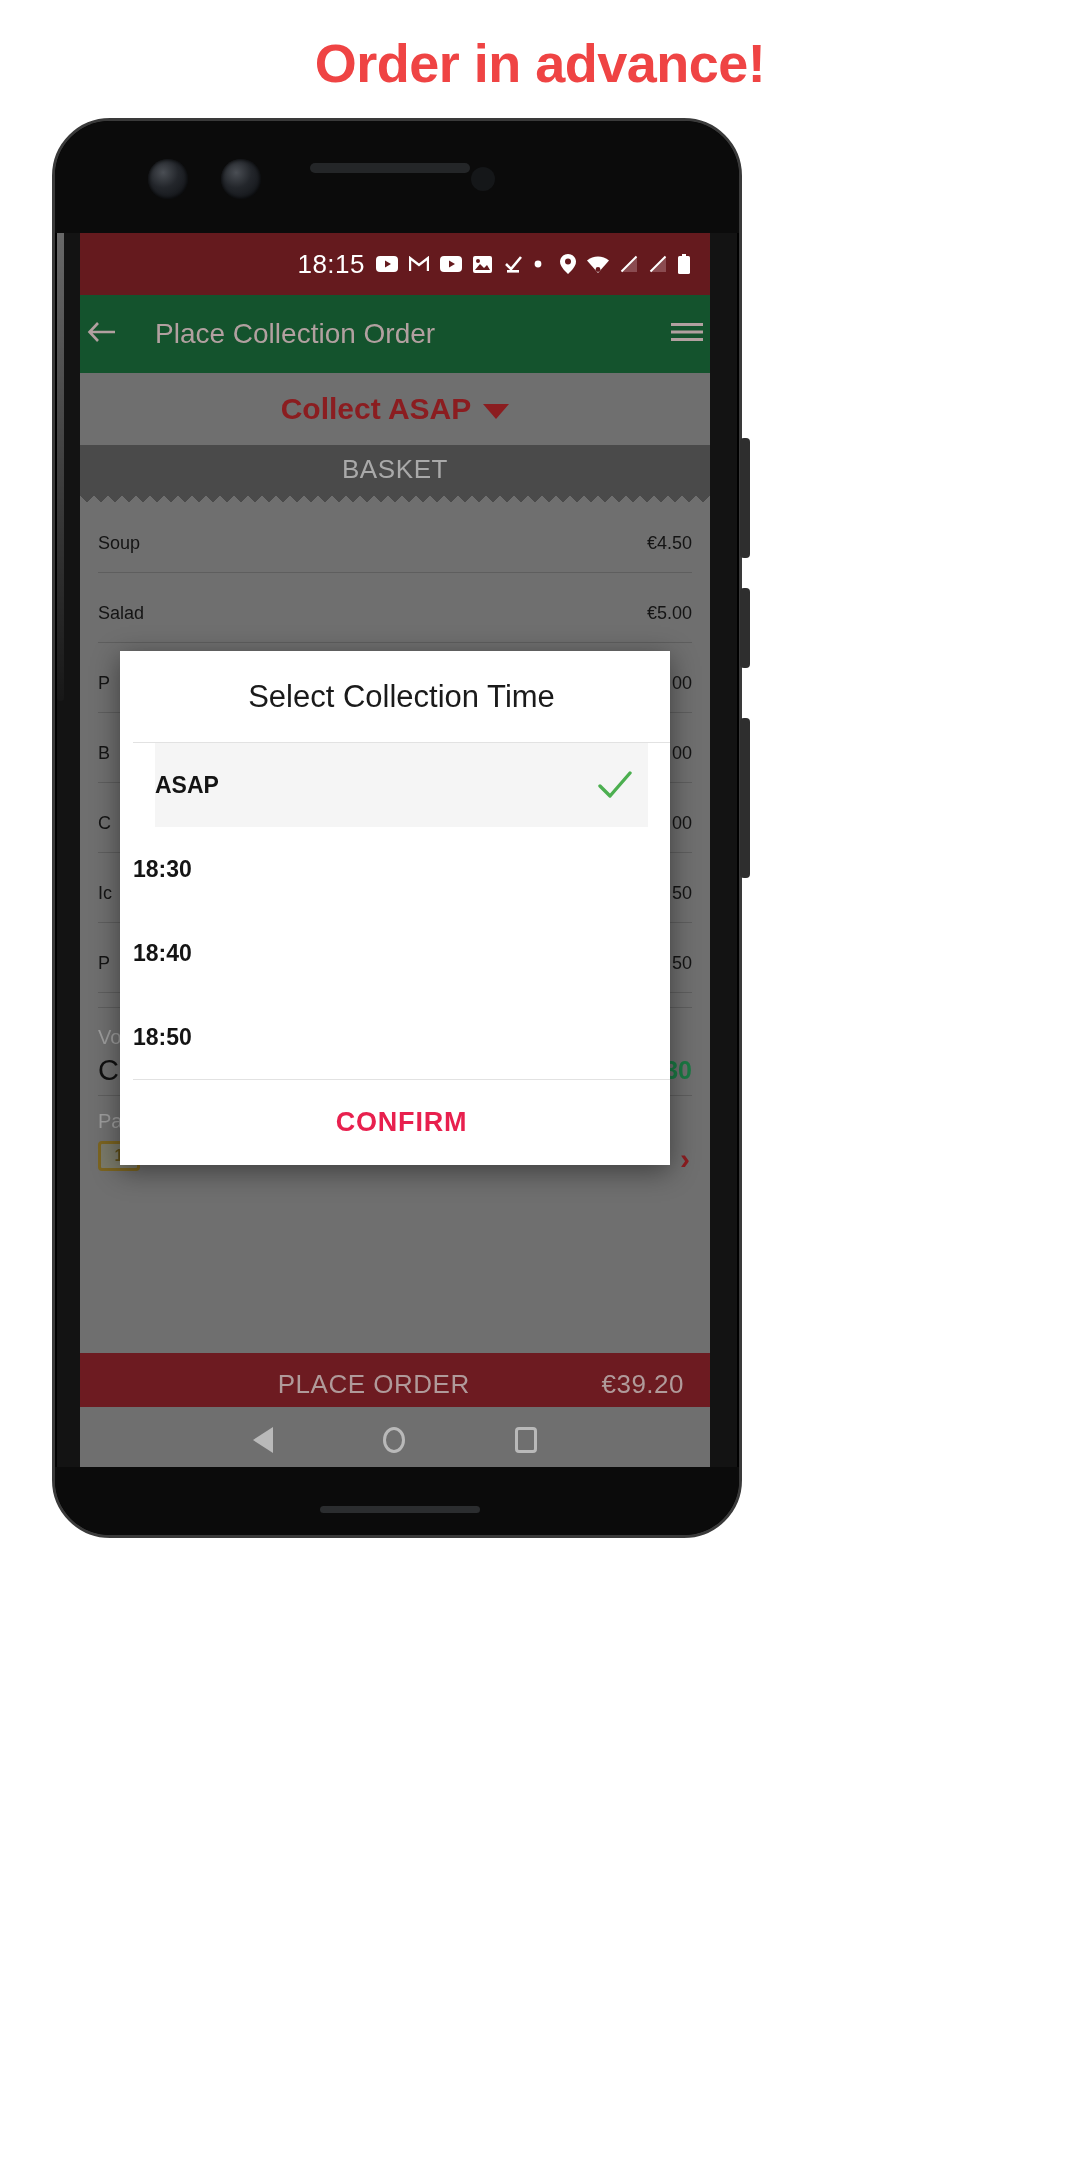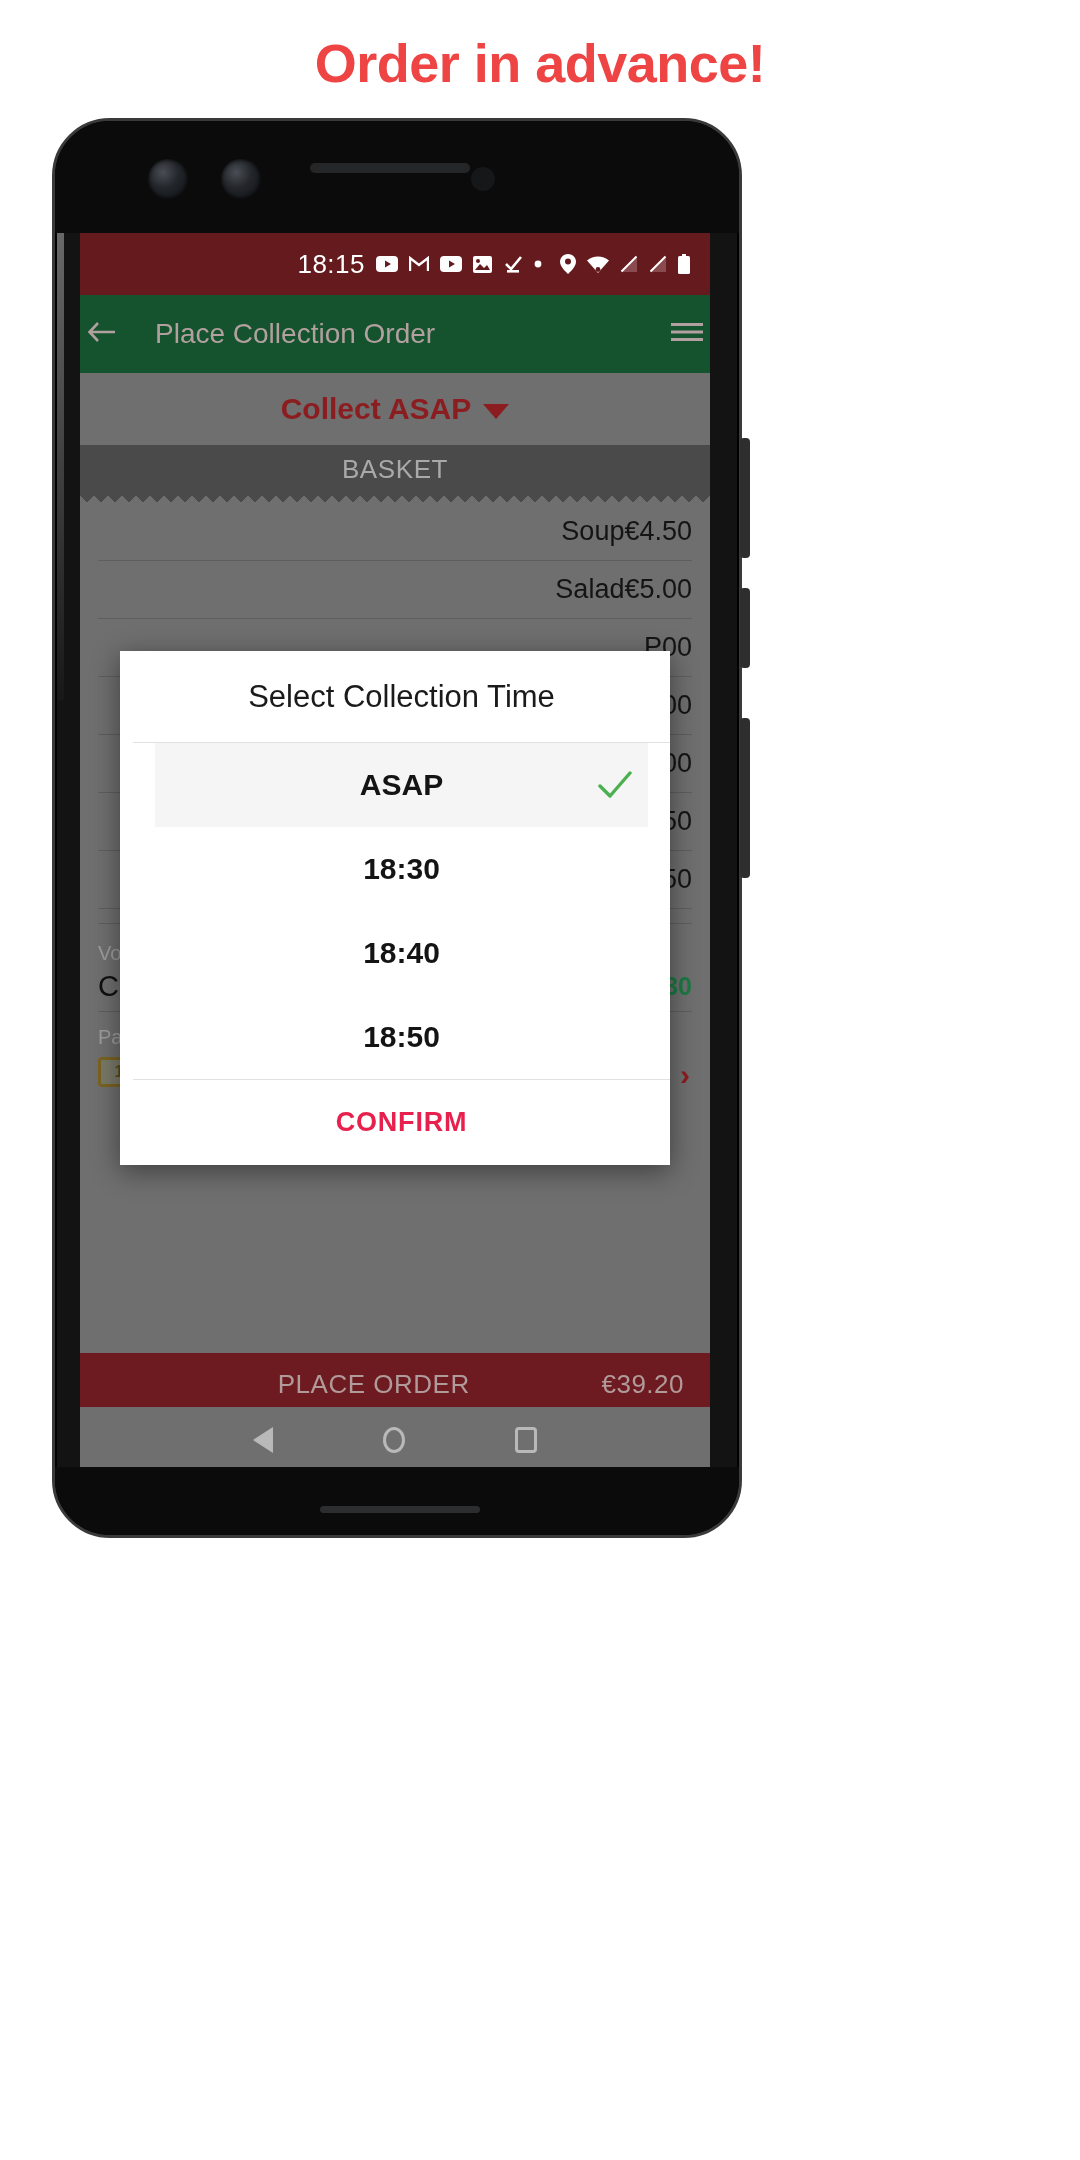--- a/index.html
+++ b/index.html
@@ -191,26 +191,26 @@
       linear-gradient(45deg, #6f6f6f 8px, transparent 0) 0 0;
     background-color: #4a4a4a;
     background-size: 14px 14px;
     background-repeat: repeat-x;
   }
 
   
   .basket-list { background: #6f6f6f; }
   .basket-row {
     height: 58px;
-    margin: 0 18px;
-    display: flex;
-    align-items: center;
-    justify-content: flex-end;
+    margin: 12px 18px;
+    display: flex;
+    align-items: center;
+    justify-content: space-between;
     border-bottom: 1px solid #5e5e5e;
-    font-size: 27px;
+    font-size: 18px;
     color: #141414;
   }
   .basket-row .price { color: #141414; }
 
   
   .sep-line { height: 1px; background: #5e5e5e; margin: 14px 18px 0; }
   .voucher {
     margin: 18px 18px 0;
     padding-bottom: 8px;
     border-bottom: 1px solid #5e5e5e;
@@ -311,22 +311,22 @@
     font-size: 31px;
     color: #1a1a1a;
     border-bottom: 1px solid #e2e2e2;
   }
   .dlg-options { padding: 0; }
   .dlg-opt {
     height: 84px;
     display: flex;
     align-items: center;
     position: relative;
-    justify-content: center;
-    font-size: 30px;
+    justify-content: flex-start;
+    font-size: 23px;
     font-weight: bold;
     color: #141414;
   }
   .dlg-opt.selected { background: #f5f5f5; margin: 0 22px; }
   .dlg-opt .tick {
     position: absolute;
     right: 16px;
     display: flex; align-items: center;
   }
   .dlg-footer {

